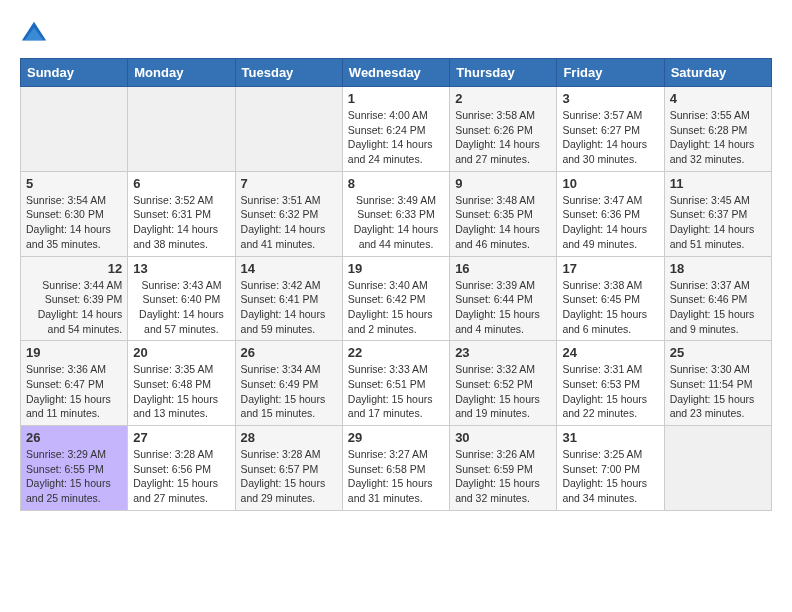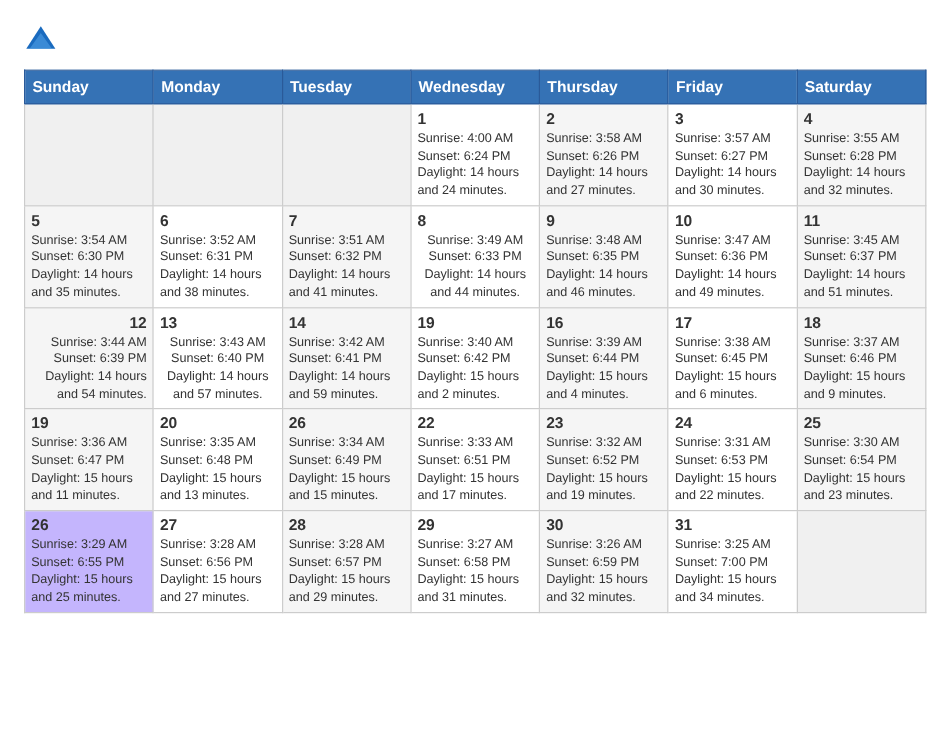--- a/index.html
+++ b/index.html
@@ -299,21 +299,21 @@
         <td style="background: rgb(255, 255, 255);">
           <span class="day-num">24</span>
           <div class="day-info" style="white-space: pre-line;">Sunrise: 3:31 AM
 Sunset: 6:53 PM
 Daylight: 15 hours
 and 22 minutes.</div>
         </td>
         <td style="background: rgb(245, 245, 245);">
           <span class="day-num">25</span>
           <div class="day-info" style="white-space: pre-line;">Sunrise: 3:30 AM
-Sunset: 6:54 PM
+Sunset: 11:54 PM
 Daylight: 15 hours
 and 23 minutes.</div>
         </td>
       </tr>
       <tr>
         <td style="background: #c4b5fd;">
           <span class="day-num">26</span>
           <div class="day-info" style="white-space: pre-line;">Sunrise: 3:29 AM
 Sunset: 6:55 PM
 Daylight: 15 hours

